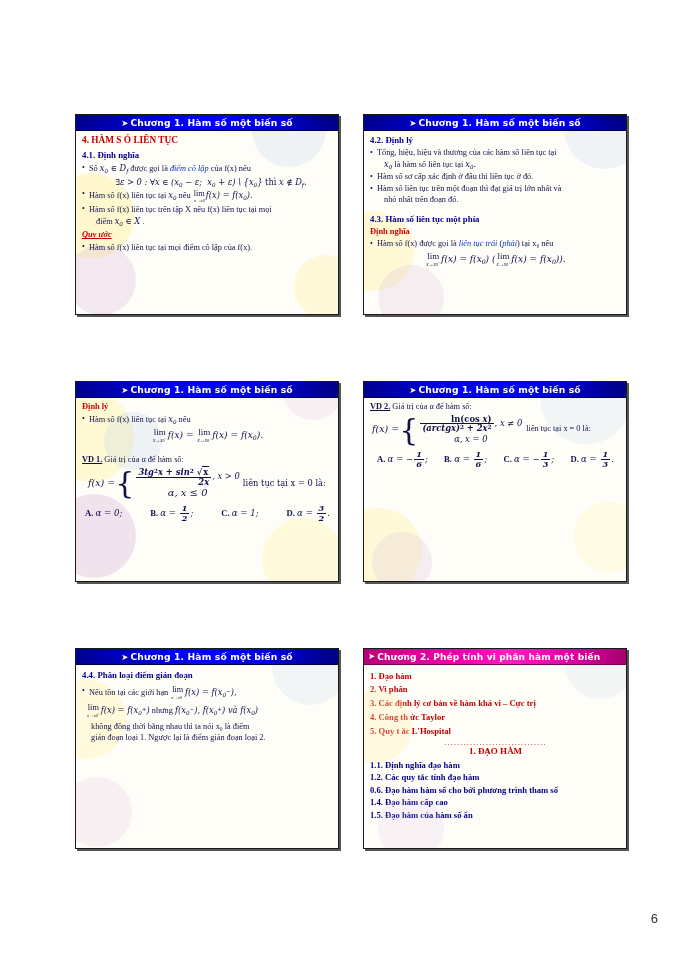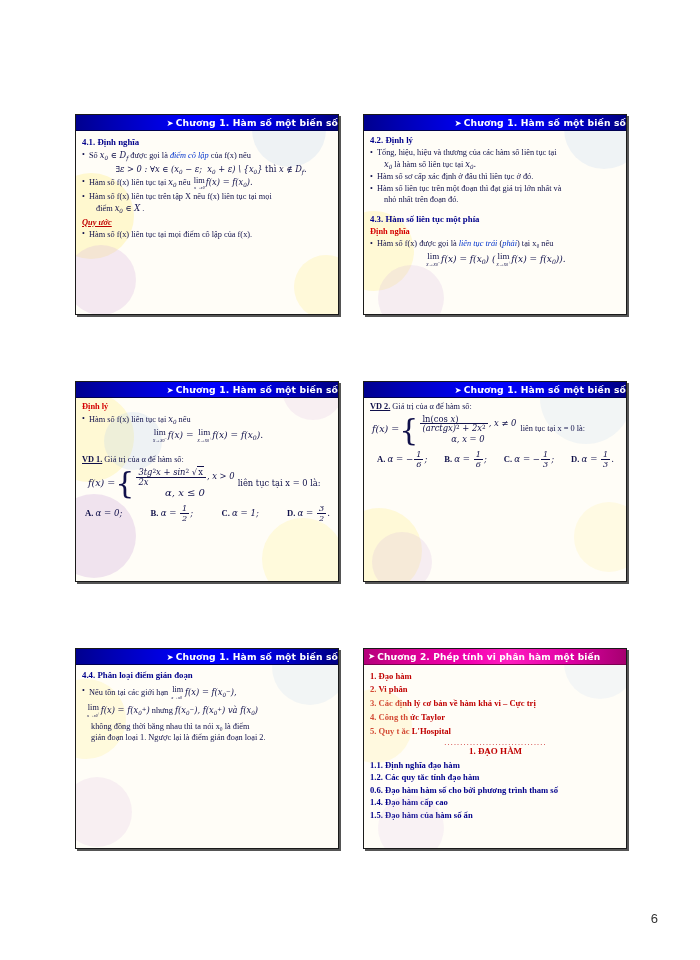--- a/index.html
+++ b/index.html
@@ -47,21 +47,21 @@
   .deco .b {
     position: absolute;
     border-radius: 50%;
   }
 
   
   .titlebar {
     position: relative;
     height: 15px;
     line-height: 15px;
-    text-align: right;
+    text-align: center;
     color: #ffffff;
     font-family: "DejaVu Sans", "Liberation Sans", sans-serif;
     font-weight: bold;
     font-size: 9.2px;
     letter-spacing: 0.15px;
     white-space: nowrap;
     overflow: hidden;
   }
   .titlebar.blue {
     background: linear-gradient(to right,
@@ -153,23 +153,24 @@
     vertical-align: -0.42em;
     line-height: 1;
     margin: 0 1px;
   }
   .limwrap .lt { font-style: normal; font-size: 1em; display: block; }
   .limwrap .lb { font-size: 0.56em; display: block; font-style: italic; margin-top: 0.5px; }
 
   .frac {
     display: inline-block;
     vertical-align: middle;
-    text-align: left;
+    text-align: right;
     line-height: 1.05;
     margin: 0 1px;
+    font-weight: bold;
   }
   .frac .num { display: block; padding: 0 2px; }
   .frac .den { display: block; border-top: 1px solid #10104a; padding: 0 2px; }
 
   .mathline {
     text-align: center;
     margin: 3px 0;
     font-size: 9px;
   }
 
@@ -261,20 +262,21 @@
       <div class="b" style="left:-10px; top:130px; width:70px; height:70px; background:rgba(214,180,224,0.28);"></div>
       <div class="b" style="left:176px; top:-22px; width:74px; height:74px; background:rgba(176,206,238,0.22);"></div>
       <div class="b" style="left:218px; top:140px; width:64px; height:64px; background:rgba(255,243,168,0.38);"></div>
     </div>
 
     <div class="titlebar blue">
       <span class="arrow">➤</span><span>Chương 1. Hàm số một biến số</span>
     </div>
 
     <div class="body">
+      <div class="h-red">4. HÀM S  Ó LIÊN TỤC</div>
       <div class="h-blue">4.1. Định nghĩa</div>
 
       <ul class="bul">
         <li>
           <span>Số </span><span class="m">x<span class="sub">0</span> ∈ D<span class="sub">f</span></span><span> được gọi là </span><span class="em-blue">điểm cô lập</span><span> của f(x) nếu</span>
           <div class="mathline" style="font-size:8.3px; margin:1.5px 0;">
             <span class="m"><span class="op">∃</span>ε &gt; 0 : <span class="op">∀</span>x ∈ (x<span class="sub">0</span> − ε;&nbsp; x<span class="sub">0</span> + ε) \ {x<span class="sub">0</span>} <span class="op">thì</span> x ∉ D<span class="sub">f</span>.</span>
           </div>
         </li>
 

